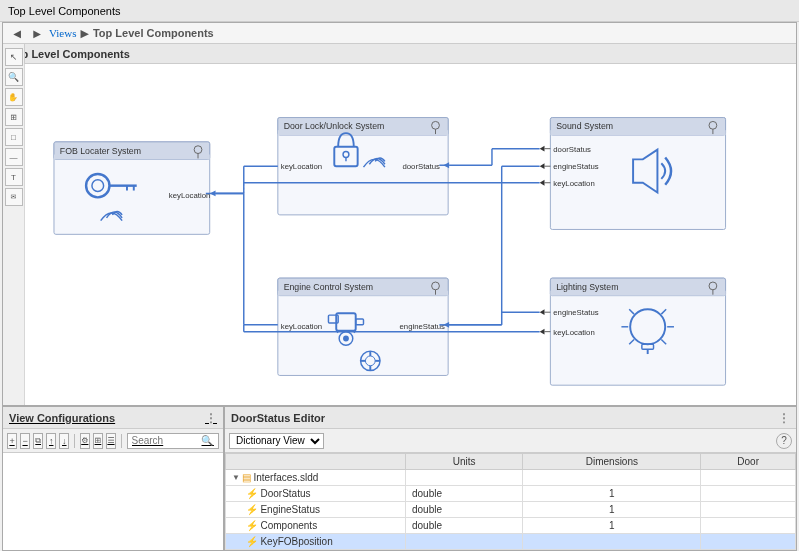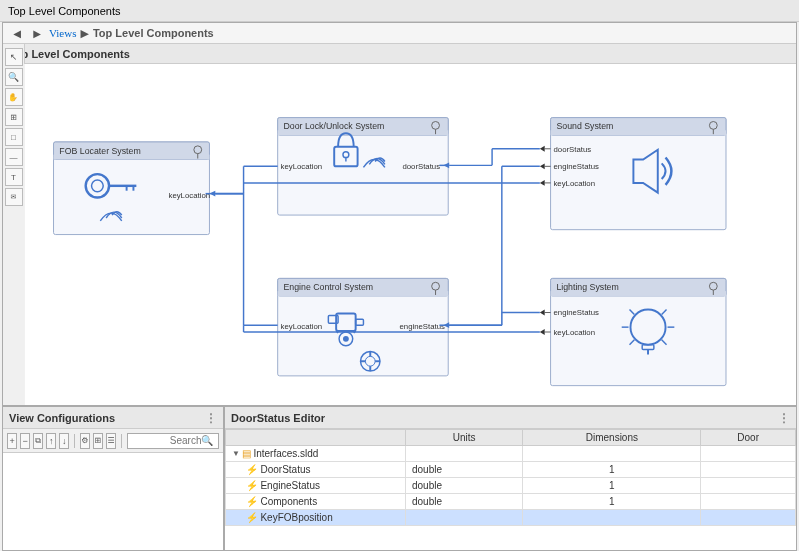--- a/index.html
+++ b/index.html
@@ -147,21 +147,20 @@
       background: white;
       height: 16px;
       padding: 0 4px;
     }
     .search-input {
       border: none;
       outline: none;
       font-size: 10px;
       width: 70px;
       background: transparent;
-      text-align: right;
     }
     .search-icon {
       color: #888;
       font-size: 10px;
     }
 
     .dict-select {
       border: 1px solid #aaa;
       background: white;
       font-size: 10px;
@@ -427,21 +426,21 @@
           <line x1="225" y1="268" x2="225" y2="275" stroke="#4477cc" stroke-width="1.5"></line>
           <line x1="225" y1="275" x2="529" y2="275" stroke="#4477cc" stroke-width="1.5"></line>
         </svg>
       </div>
     </div>
   </div>
 
   <div class="bottom-panel">
     <div style="display:flex; flex:1; overflow:hidden;">
 
-      <div class="panel-section" style="width:220px; min-width:220px; max-width:220px;">
+      <div class="panel-section" style="width:220px; min-width:220px; max-width:220px;text-decoration:underline;">
         <div class="panel-header">
           <span>View Configurations</span>
           <span class="three-dots">⋮</span>
         </div>
         <div class="panel-tools">
           <div class="panel-btn">+</div>
           <div class="panel-btn">−</div>
           <div class="panel-btn" style="font-size:8px;">⧉</div>
           <div class="panel-btn">↑</div>
           <div class="panel-btn">↓</div>
@@ -456,20 +455,29 @@
           </div>
         </div>
 
         <div style="flex:1; background:white;"></div>
       </div>
 
       <div class="panel-section" style="flex:1;">
         <div class="panel-header">
           <span>DoorStatus Editor</span>
           <span class="three-dots">⋮</span>
+        </div>
+        <div class="panel-tools">
+          <select class="dict-select">
+            <option>Dictionary View</option>
+          </select>
+          <div style="flex:1;"></div>
+          <div class="help-icon">
+            <span>?</span>
+          </div>
         </div>
 
         <div style="flex:1; overflow:auto; background:white;">
           <table class="data-table">
             <thead>
               <tr>
                 <th style="width:180px; text-align:left; padding-left:6px;"> </th>
                 <th>Units</th>
                 <th>Dimensions</th>
                 <th>Door</th>

